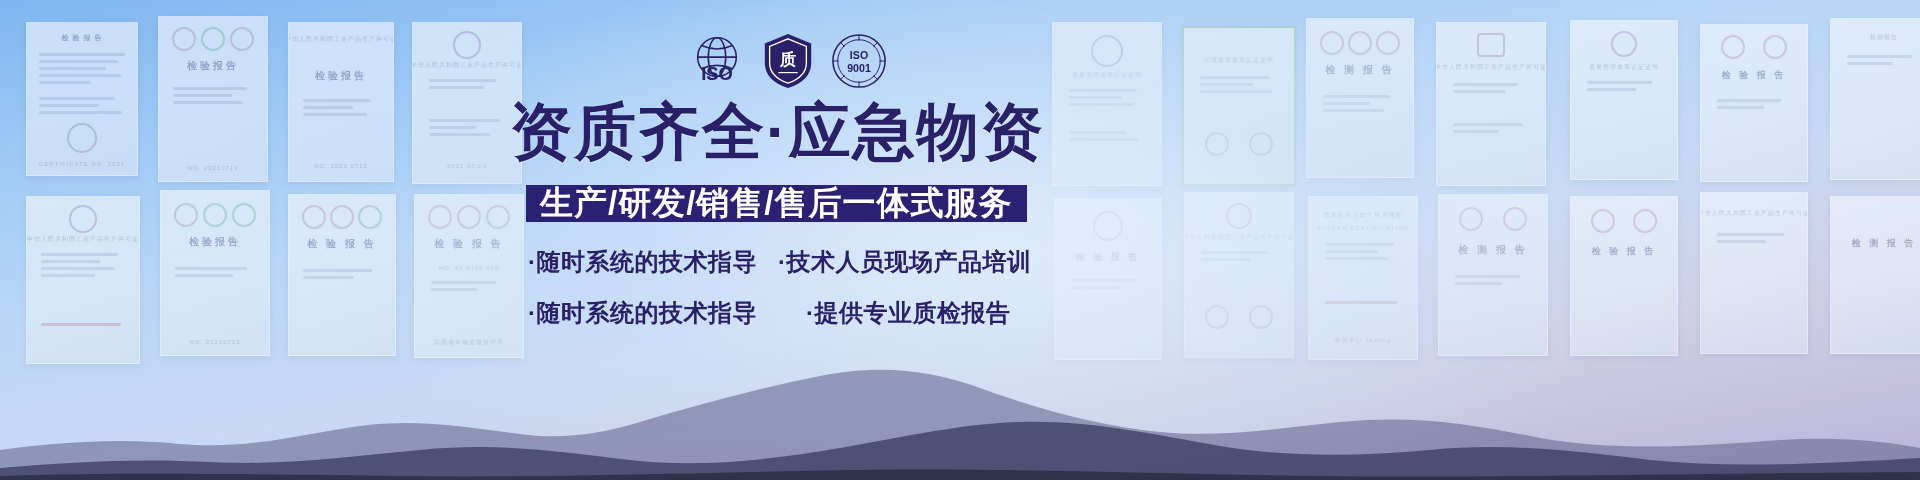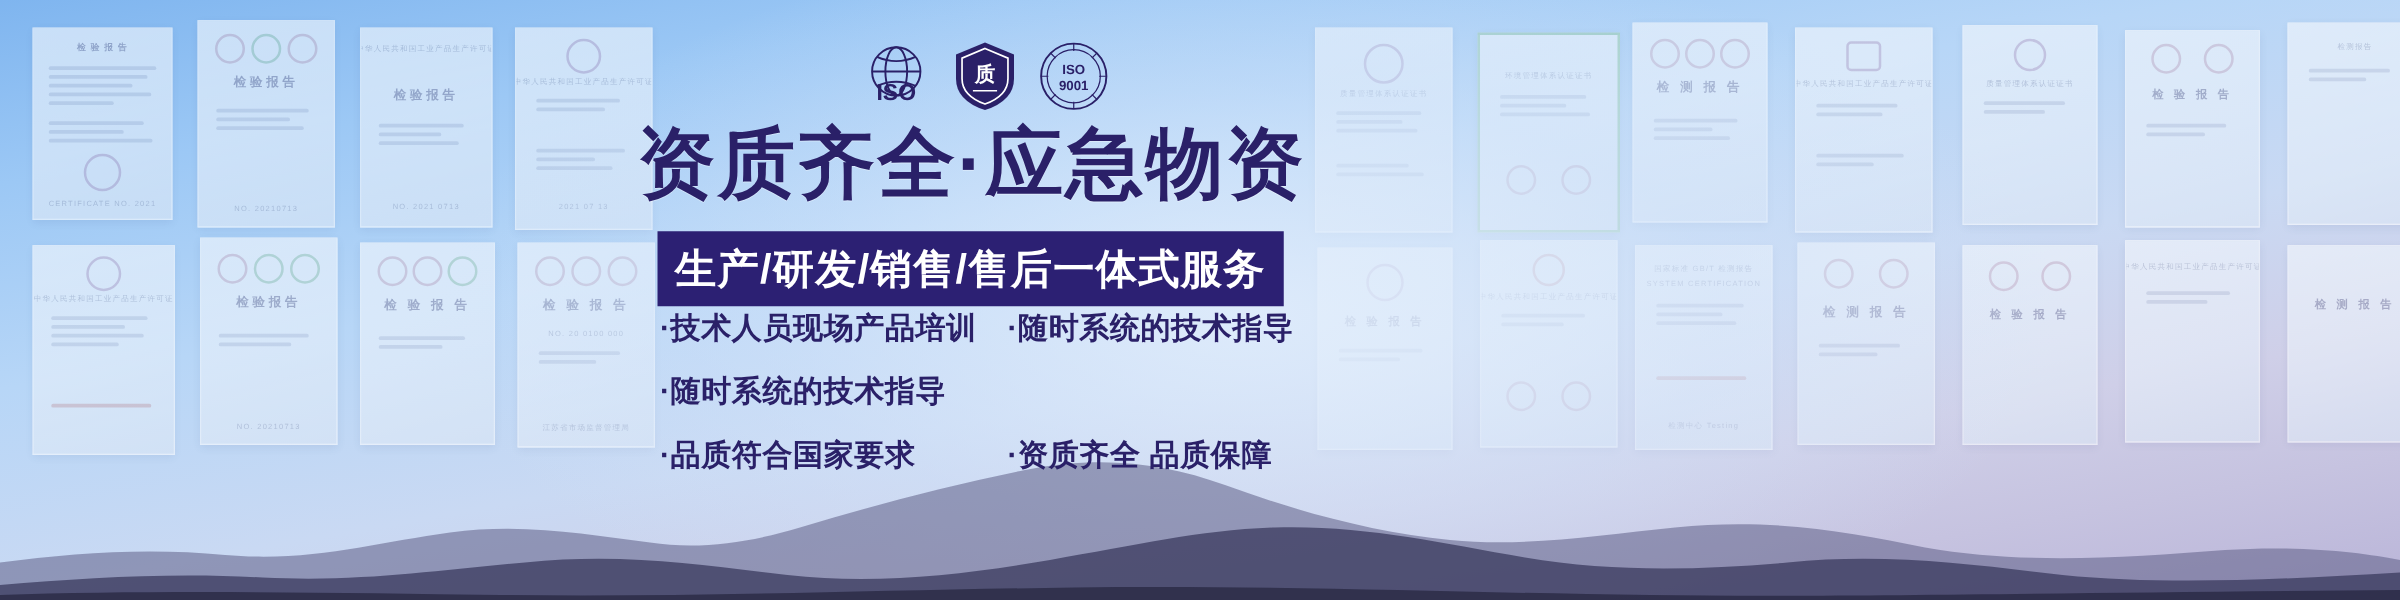--- a/index.html
+++ b/index.html
@@ -67,21 +67,21 @@
   .badge{width:58px;height:58px;position:relative;}
   
   .title{
     position:absolute;left:510px;top:101px;
     font-size:62px;font-weight:bold;color:#2a2068;
     letter-spacing:2px;line-height:1;white-space:nowrap;
     text-shadow:0 1px 0 rgba(255,255,255,.35);
   }
   .subbar{
     position:absolute;left:526px;top:185px;
-    height:60px;padding:0 14px;
+    height:37px;padding:0 14px;
     background:#2c2073;display:flex;align-items:center;
   }
   .subbar span{
     color:#ffffff;font-size:33px;font-weight:bold;letter-spacing:1px;white-space:nowrap;
   }
   .bullets{
     position:absolute;left:528px;top:246px;width:540px;
   }
   .brow{display:flex;margin-bottom:19px;}
   .bcol{width:278px;}
@@ -416,38 +416,33 @@
 
   <div class="title">资质齐全·应急物资</div>
 
   <div class="subbar">
     <span>生产/研发/销售/售后一体式服务</span>
   </div>
 
   <div class="bullets">
 
     <div class="brow">
+      <div class="bcol r">
+          <div class="bitem">·随时系统的技术指导</div>
+        </div>
       <div class="bcol">
           <div class="bitem">·技术人员现场产品培训</div>
-        </div>
-      <div class="bcol r">
-          <div class="bitem">·随时系统的技术指导</div>
         </div>
     </div>
 
     <div class="brow">
       <div class="bcol">
           <div class="bitem">·随时系统的技术指导</div>
         </div>
-    </div>
-
-    <div class="brow">
-      <div class="bcol">
-          <div class="bitem">·品质符合国家要求</div>
-        </div>
       <div class="bcol r">
-          <div class="bitem">·资质齐全 品质保障</div>
-        </div>
-    </div>
+          <div class="bitem">·提供专业质检报告</div>
+        </div>
+    </div>
+
 
   </div>
 
 </div>
 
 </body></html>

